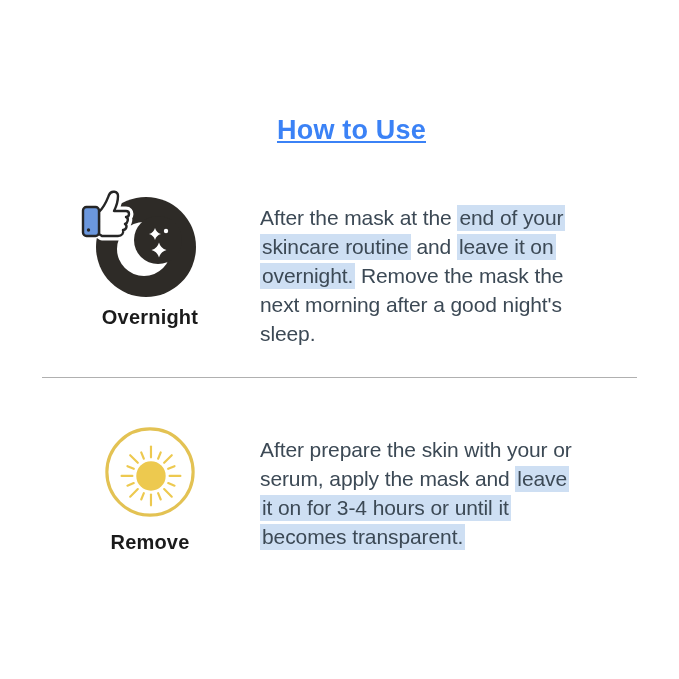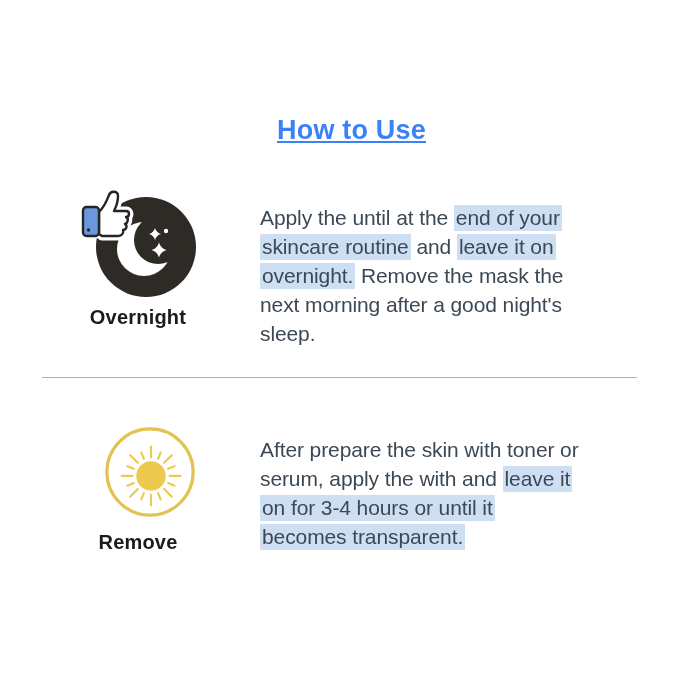--- a/index.html
+++ b/index.html
@@ -15,21 +15,21 @@
     top: 97px; left: 12px; width: 679px;
     text-align: center;
     font-size: 27px; font-weight: 700;
     color: #3b82f6;
     letter-spacing: 0.2px;
     text-decoration: underline;
   }
   .icon-wrap { position: absolute; }
   .icon-label {
     position: absolute;
-    width: 140px; left: 68px;
+    width: 140px; left: 80px;
     text-align: center;
     font-size: 20px; font-weight: 700;
     color: #1b1b1b;
     letter-spacing: 0.2px;
   }
   .body-text {
     position: absolute;
     left: 260px; width: 322px;
     font-size: 21px; line-height: 29px;
     color: #3c4955;
@@ -71,21 +71,21 @@
         <path d="M21,26 C27,20 29,14 31,9 C33,4 40,5 40,10 C40,15 38,21 36,25 L48,25 C52,25 52,31 48,31 C51,32 50,37 47,38 C50,40 48,44 45,44 C46,47 44,50 40,50 L24,50 L21,48 Z" fill="#ffffff" stroke="#ffffff" stroke-width="9" stroke-linejoin="round"></path>
         <path d="M21,26 C27,20 29,14 31,9 C33,4 40,5 40,10 C40,15 38,21 36,25 L48,25 C52,25 52,31 48,31 C51,32 50,37 47,38 C50,40 48,44 45,44 C46,47 44,50 40,50 L24,50 L21,48 Z" fill="#ffffff" stroke="#252525" stroke-width="2.4" stroke-linejoin="round"></path>
         <rect x="5" y="21" width="16" height="29" rx="3.5" fill="#6b97dd" stroke="#252525" stroke-width="2.4"></rect>
         <circle cx="10.5" cy="44" r="1.7" fill="#252525"></circle>
       </g>
     </svg>
   </div>
   <div class="icon-label" style="top:306px;">Overnight</div>
 
   <p class="body-text" style="top:182px;">
-    <span>Apply the until at the </span><span class="hl">end of your skincare routine</span><span> and </span><span class="hl">leave it on overnight.</span><span> Remove the mask the next morning after a good night's sleep.</span>
+    <span>After the mask at the </span><span class="hl">end of your skincare routine</span><span> and </span><span class="hl">leave it on overnight.</span><span> Remove the mask the next morning after a good night's sleep.</span>
   </p>
 
   <div class="divider"></div>
 
   <div class="icon-wrap" style="left:101px; top:424px;">
     <svg width="98" height="98" viewBox="0 0 100 100">
       <circle cx="50" cy="49" r="44" fill="none" stroke="#e3c253" stroke-width="3.2"></circle>
       <circle cx="51" cy="53" r="15" fill="#edc94f"></circle>
       <g stroke="#edc94f" stroke-width="2.2" stroke-linecap="round">
         <line x1="51" y1="34" x2="51" y2="23" transform="rotate(0 51 53)"></line>
@@ -103,16 +103,16 @@
         <line x1="51" y1="34" x2="51" y2="23" transform="rotate(270 51 53)"></line>
         <line x1="51" y1="34" x2="51" y2="27" transform="rotate(292.5 51 53)"></line>
         <line x1="51" y1="34" x2="51" y2="23" transform="rotate(315 51 53)"></line>
         <line x1="51" y1="34" x2="51" y2="27" transform="rotate(337.5 51 53)"></line>
       </g>
     </svg>
   </div>
   <div class="icon-label" style="top:531px;">Remove</div>
 
   <p class="body-text" style="top:414px;">
-    <span>After prepare the skin with toner or serum, apply the with and </span><span class="hl">leave it on for 3-4 hours or until it becomes transparent.</span>
+    <span>After prepare the skin with your or serum, apply the mask and </span><span class="hl">leave it on for 3-4 hours or until it becomes transparent.</span>
   </p>
 
 </div>
 
 </body></html>

